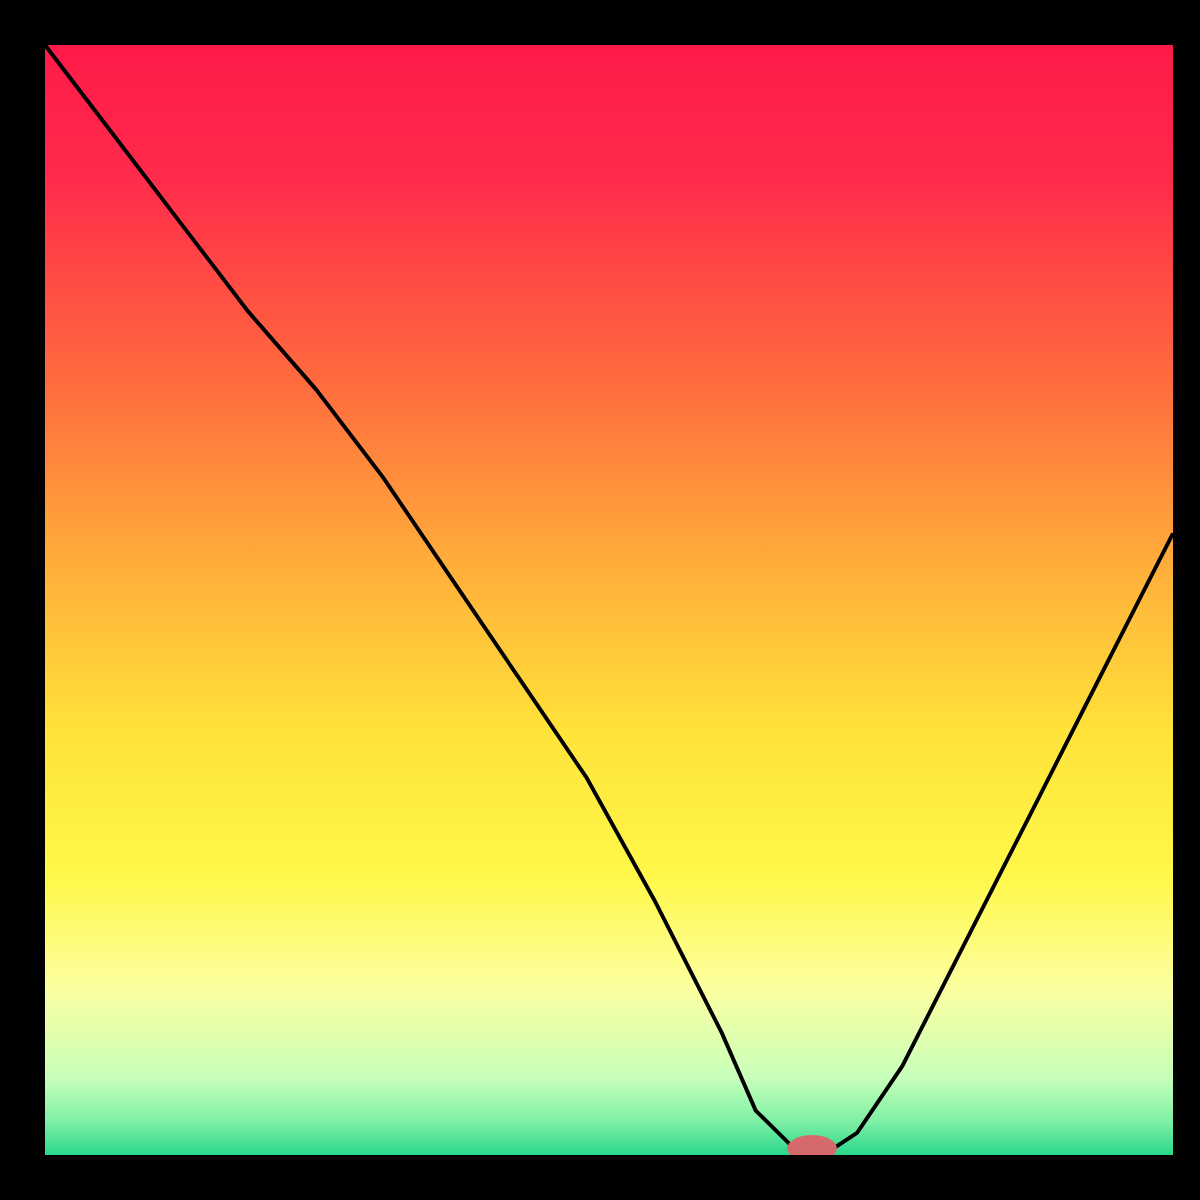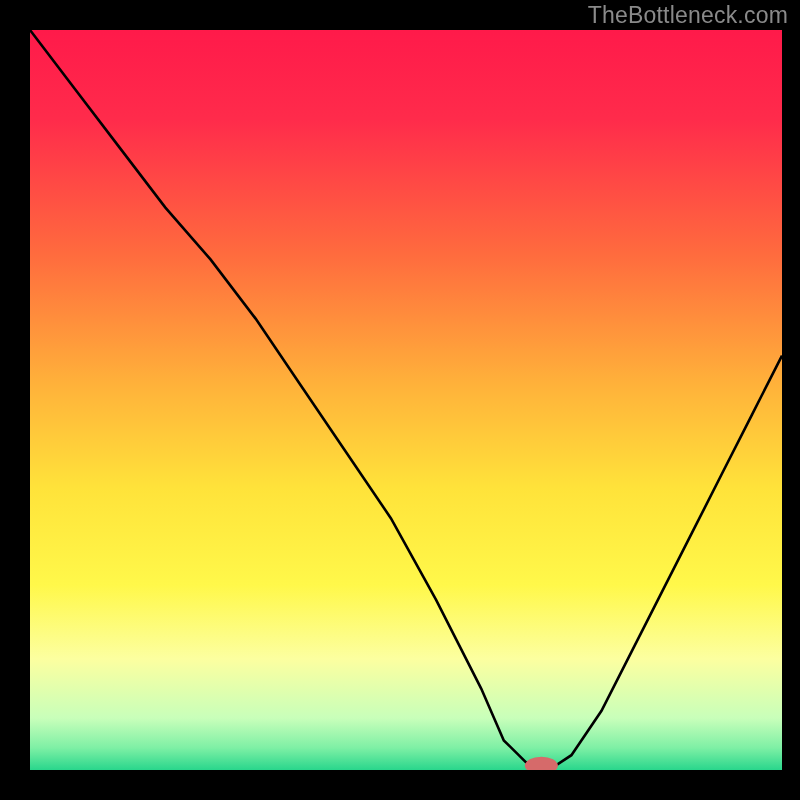--- a/index.html
+++ b/index.html
@@ -29,21 +29,20 @@
   svg {
     position: absolute;
     top: 0;
     left: 0;
   }
 </style>
 </head>
 <body>
 
 <div class="container">
-  <div class="watermark">TheBottleneck.com</div>
 
   <svg id="chart-svg" width="800" height="800">
     <defs>
       <linearGradient id="bg-grad" x1="0" y1="0" x2="0" y2="1">
           <stop offset="0%" stop-color="#ff1a4a"></stop>
           <stop offset="12%" stop-color="#ff2b4b"></stop>
           <stop offset="30%" stop-color="#ff6a3e"></stop>
           <stop offset="48%" stop-color="#ffb23a"></stop>
           <stop offset="62%" stop-color="#ffe33a"></stop>
           <stop offset="75%" stop-color="#fff84a"></stop>

